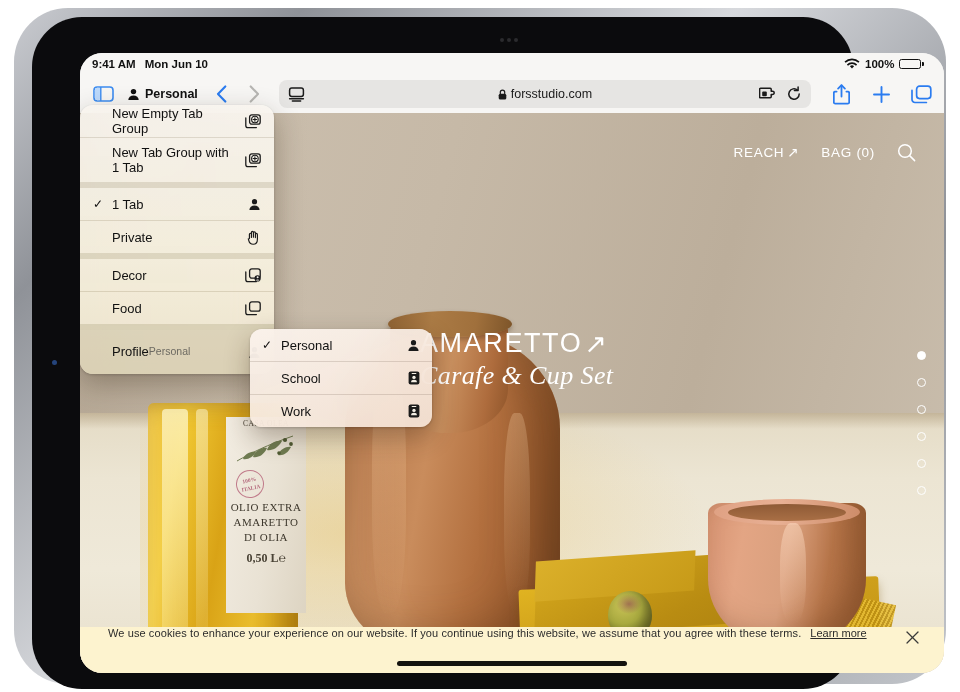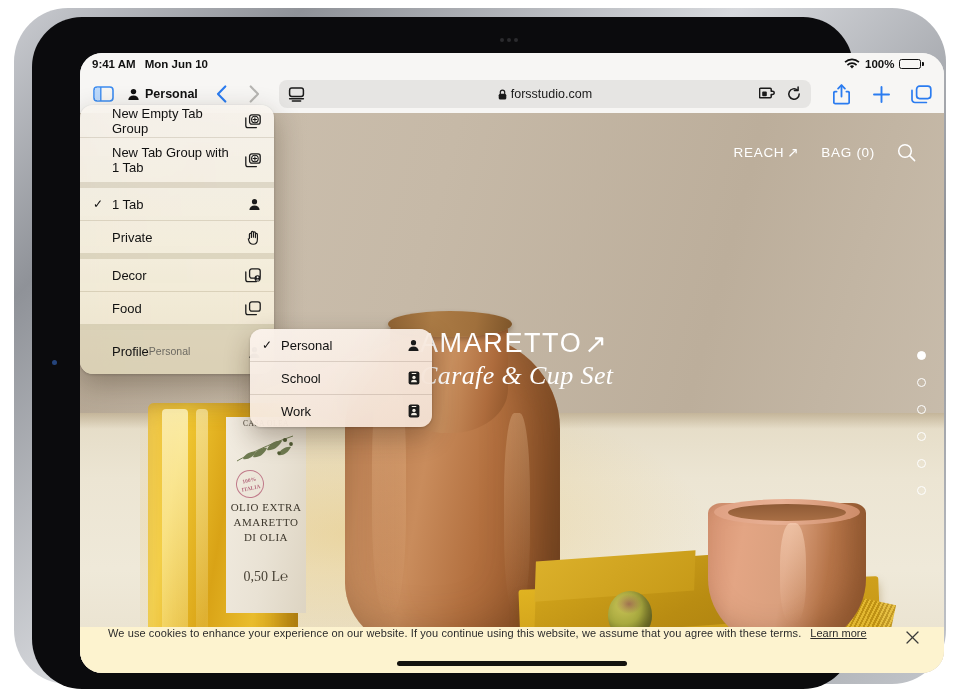--- a/index.html
+++ b/index.html
@@ -174,21 +174,21 @@
   }
   .lbl-stamp {
     width: 28px; height: 28px; border-radius: 50%;
     border: 1px solid #c07a8a; color: #b4697c;
     font-size: 5.5px; line-height: 8px;
     display: flex; align-items: center; justify-content: center;
     margin: 0 auto 2px 10px; transform: rotate(-12deg);
     font-weight: 700;
   }
   .lbl-main { font-size: 11px; line-height: 15px; letter-spacing: .5px; color: #3d372c; }
-  .lbl-vol { font-size: 14px; margin-top: 24px; color: #4a4336; }
+  .lbl-vol { font-size: 12px; margin-top: 6px; color: #4a4336; font-weight: bold; }
   .bottle-base {
     position: absolute; left: 0; bottle: 0; top: 228px; width: 150px; height: 42px;
     background: linear-gradient(180deg, rgba(190,132,10,.30), rgba(120,80,6,.55));
     border-radius: 0 0 10px 10px;
   }
 
   
   .carafe-shadow {
     position: absolute; left: 230px; top: 520px; width: 320px; height: 34px;
     background: radial-gradient(ellipse at 50% 50%, rgba(106,70,30,.45), rgba(106,70,30,0) 70%);

